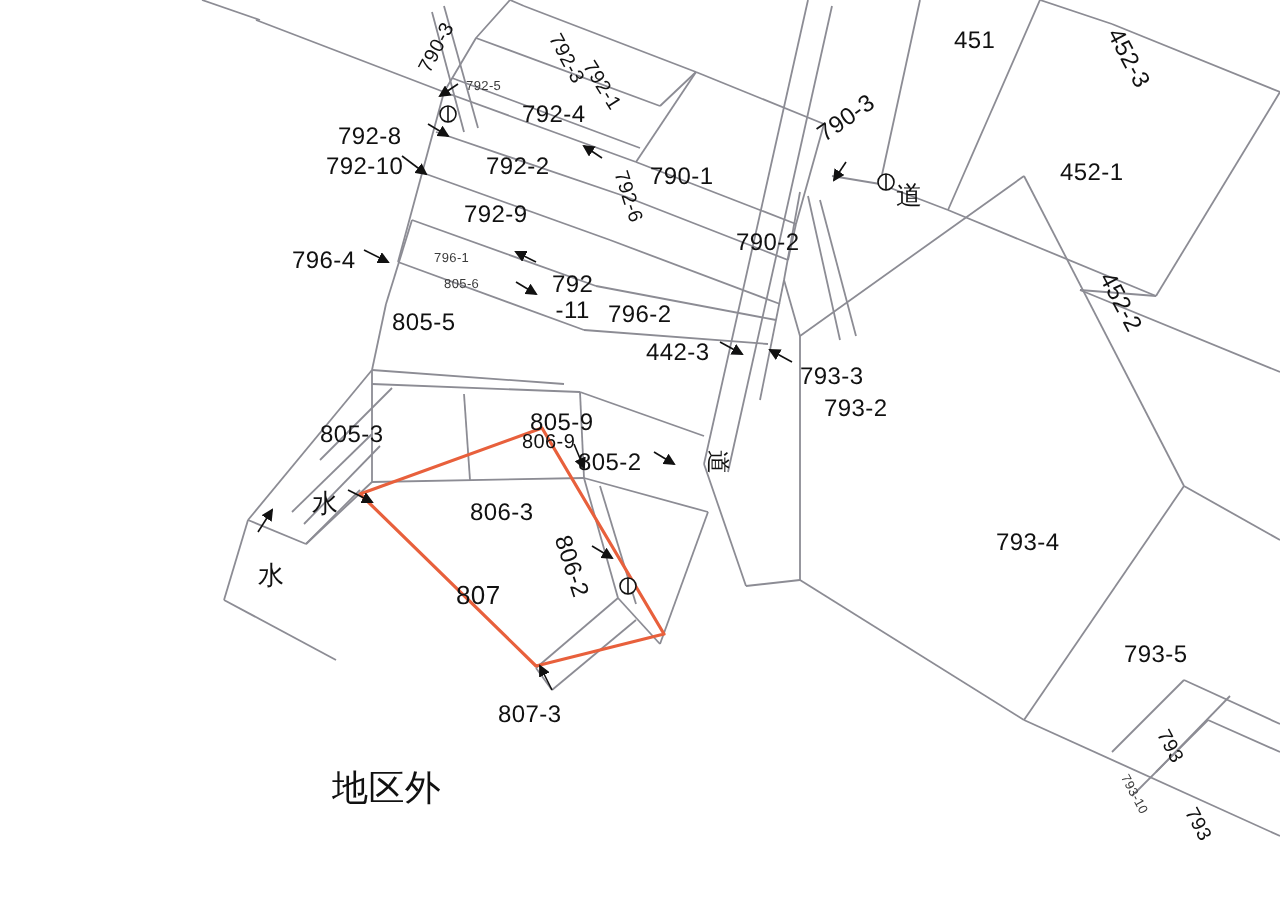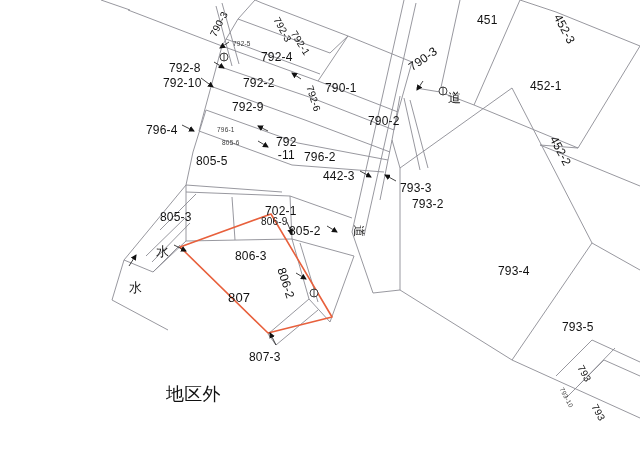--- a/index.html
+++ b/index.html
@@ -216,21 +216,21 @@
       <div class="lbl lbl-md lbl-two" style="left: 276px; top: 136px; text-align: center;">
         <div>792</div>
         <div>-11</div>
       </div>
       <div class="lbl lbl-md" style="left: 304px; top: 151px;">796-2</div>
       <div class="lbl lbl-md" style="left: 196px; top: 155px;">805-5</div>
       <div class="lbl lbl-md" style="left: 323px; top: 170px;">442-3</div>
       <div class="lbl lbl-md" style="left: 400px; top: 182px;">793-3</div>
       <div class="lbl lbl-md" style="left: 412px; top: 198px;">793-2</div>
       <div class="lbl lbl-md" style="left: 160px; top: 211px;">805-3</div>
-      <div class="lbl lbl-md" style="left: 265px; top: 205px;">702-1</div>
+      <div class="lbl lbl-md" style="left: 265px; top: 205px;">805-9</div>
       <div class="lbl lbl-sm" style="left: 261px; top: 217px;">806-9</div>
       <div class="lbl lbl-md" style="left: 289px; top: 225px;">805-2</div>
       <div class="lbl lbl-md" style="left: 235px; top: 250px;">806-3</div>
       <div class="lbl lbl-md" style="left: 281px; top: 262px; transform: rotate(72deg);">806-2</div>
       <div class="lbl lbl-lg" style="left: 228px; top: 291px;">807</div>
       <div class="lbl lbl-md" style="left: 249px; top: 351px;">807-3</div>
       <div class="lbl lbl-md" style="left: 498px; top: 265px;">793-4</div>
       <div class="lbl lbl-md" style="left: 562px; top: 321px;">793-5</div>
       <div class="lbl lbl-xs" style="left: 561px; top: 385px; transform: rotate(62deg);">793-10</div>
       <div class="lbl lbl-sm" style="left: 580px; top: 361px; transform: rotate(62deg);">793</div>

